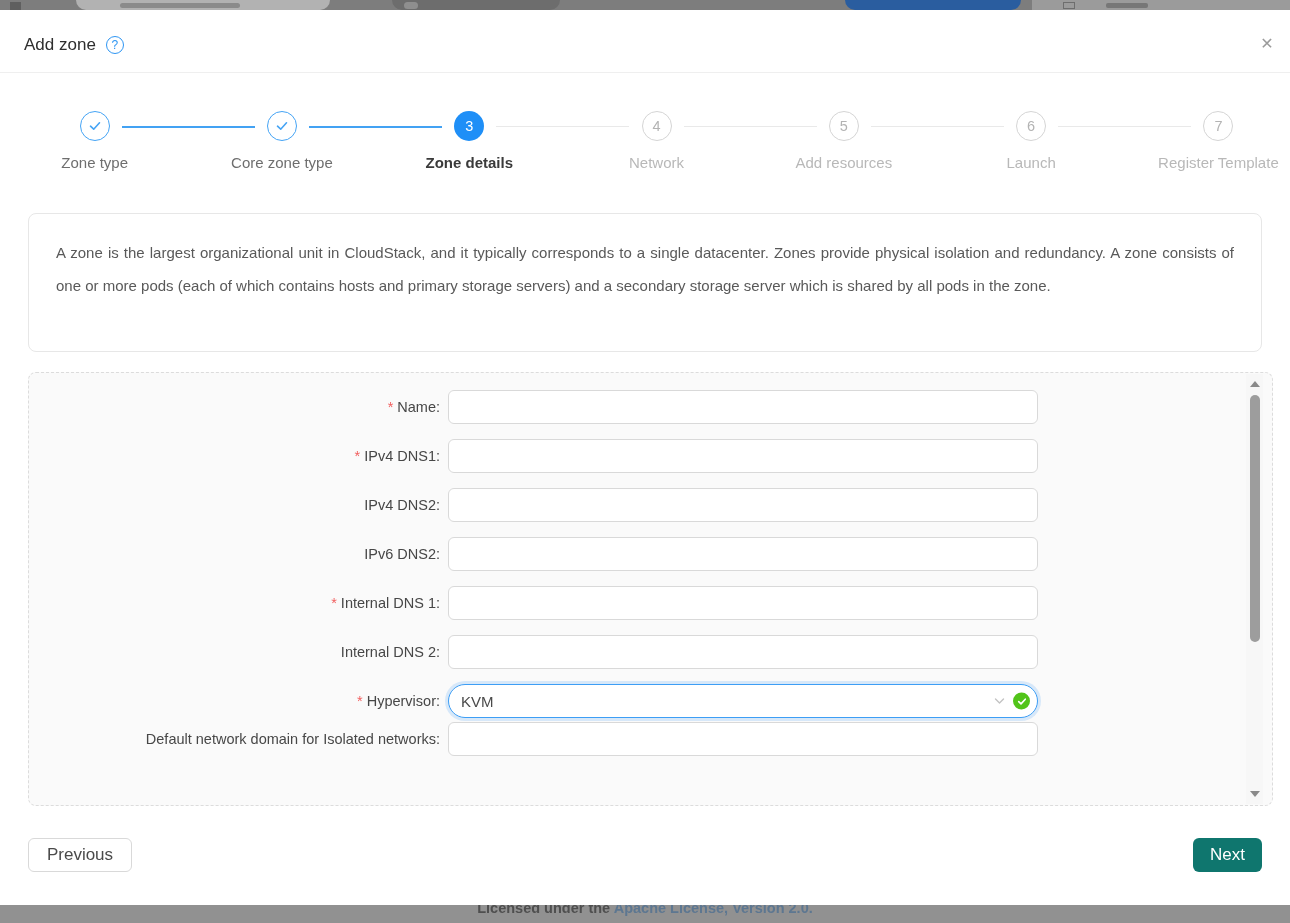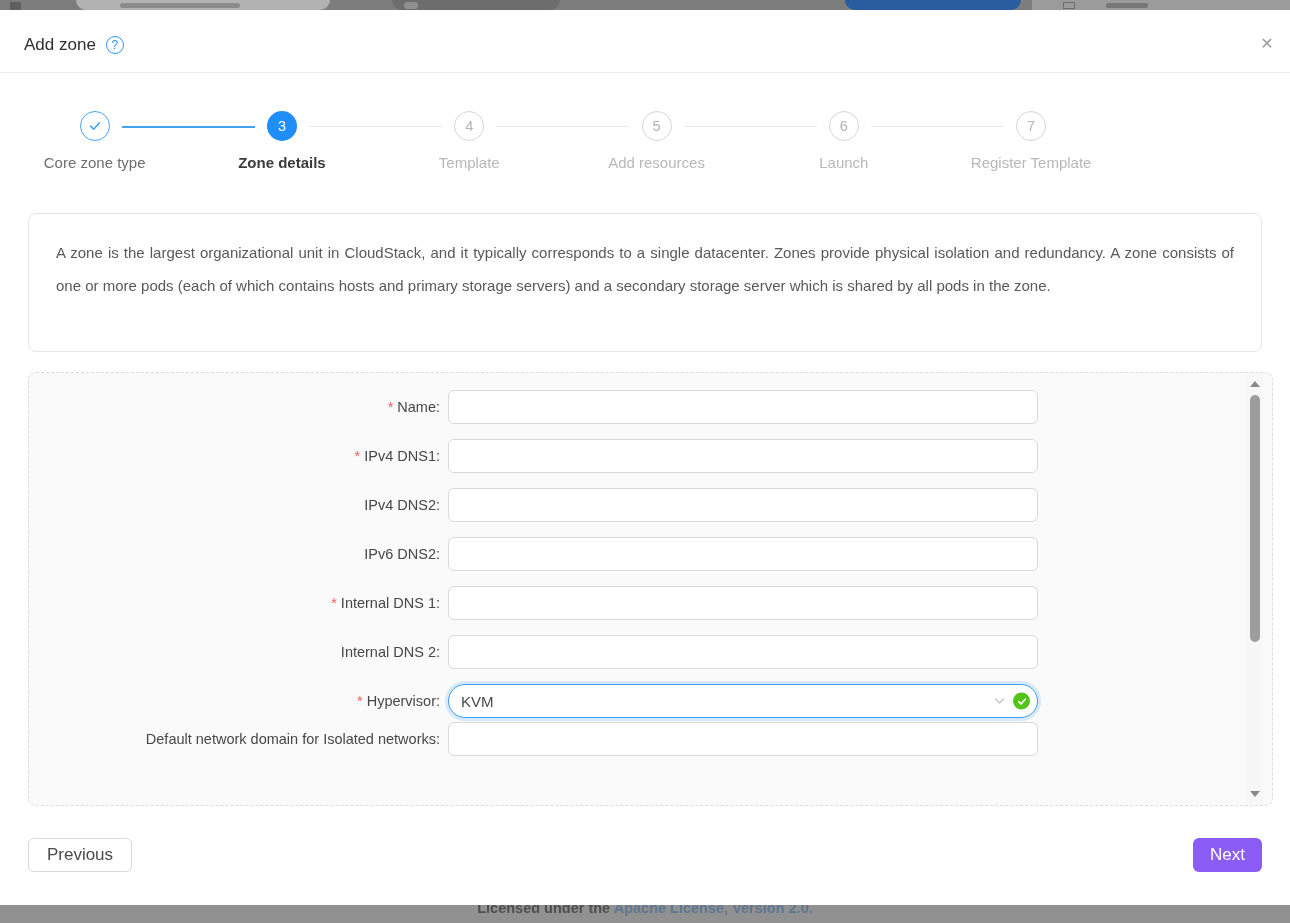--- a/index.html
+++ b/index.html
@@ -80,21 +80,21 @@
   .sb-btn.up { top:2px; } .sb-btn.down { bottom:2px; }
   .sb-btn .tri-up { position:absolute; left:3.5px; top:5px; width:0; height:0;
                     border-left:5px solid transparent; border-right:5px solid transparent; border-bottom:6px solid #8a8a8a; }
   .sb-btn .tri-down { position:absolute; left:3.5px; top:5px; width:0; height:0;
                       border-left:5px solid transparent; border-right:5px solid transparent; border-top:6px solid #8a8a8a; }
   .sb-thumb { position:absolute; left:3.5px; top:21px; width:10px; height:247px; background:#9d9d9d; border-radius:5px; cursor:grab; }
 
   
   .btn { height:34px; border-radius:6px; font-size:17px; font-family:inherit; cursor:pointer; }
   .btn-previous { position:absolute; left:28px; top:828px; width:104px; background:#fff; border:1px solid #d9d9d9; color:#4a4a4a; }
-  .btn-next { position:absolute; right:28px; top:828px; padding:0 17px; background:#8b5cf6; border:none; color:#fff; }
+  .btn-next { position:absolute; right:28px; top:828px; padding:0 17px; background:#0f766e; border:none; color:#fff; }
 </style>
 </head>
 <body>
 
 <div class="stage">
 
   <div class="bg-top">
     <div class="sq"></div>
     <div class="search-pill">
       <div class="search-smudge"></div>
@@ -122,31 +122,40 @@
     <div class="close-btn">✕</div>
     <div class="header-divider"></div>
 
     <div class="steps" id="steps">
         <div class="step finished">
           <div class="step-circle finished">
             <svg width="16" height="16" viewBox="0 0 16 16">
               <polyline points="3.5,8.2 6.7,11.2 12.5,4.8" fill="none" stroke="#45a4f5" stroke-width="1.6" stroke-linecap="round" stroke-linejoin="round"></polyline>
             </svg>
           </div>
+          <div class="step-label">Zone type</div>
+          <div class="connector done"></div>
+        </div>
+        <div class="step finished">
+          <div class="step-circle finished">
+            <svg width="16" height="16" viewBox="0 0 16 16">
+              <polyline points="3.5,8.2 6.7,11.2 12.5,4.8" fill="none" stroke="#45a4f5" stroke-width="1.6" stroke-linecap="round" stroke-linejoin="round"></polyline>
+            </svg>
+          </div>
           <div class="step-label">Core zone type</div>
           <div class="connector done"></div>
         </div>
         <div class="step active">
           <div class="step-circle active">3</div>
           <div class="step-label">Zone details</div>
           <div class="connector"></div>
         </div>
         <div class="step waiting">
           <div class="step-circle waiting">4</div>
-          <div class="step-label">Template</div>
+          <div class="step-label">Network</div>
           <div class="connector"></div>
         </div>
         <div class="step waiting">
           <div class="step-circle waiting">5</div>
           <div class="step-label">Add resources</div>
           <div class="connector"></div>
         </div>
         <div class="step waiting">
           <div class="step-circle waiting">6</div>
           <div class="step-label">Launch</div>

